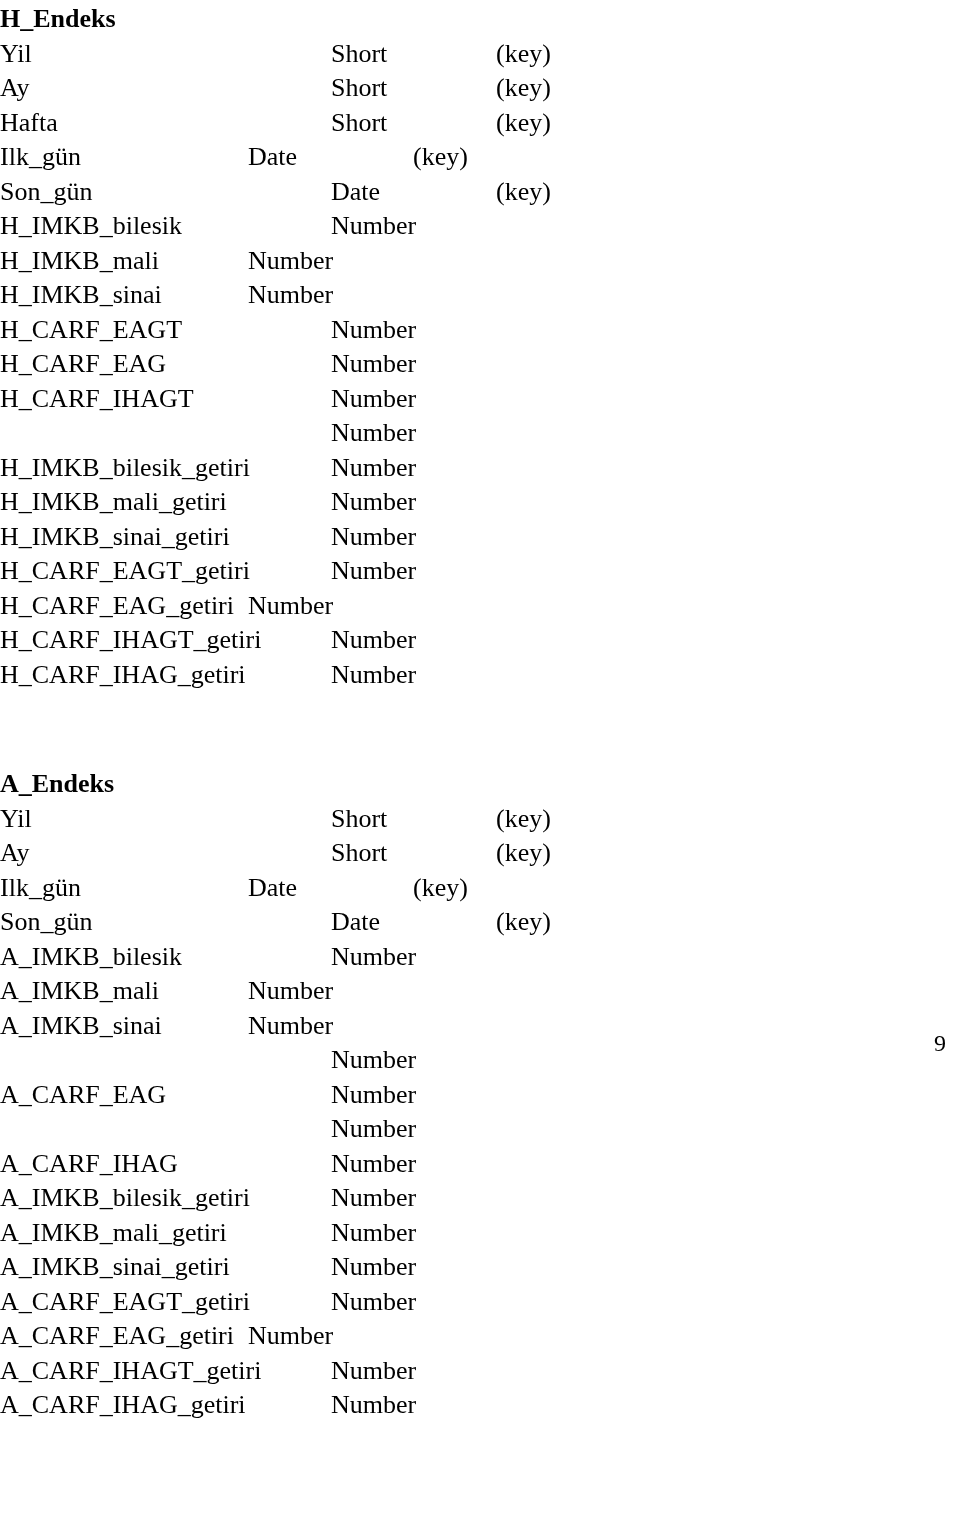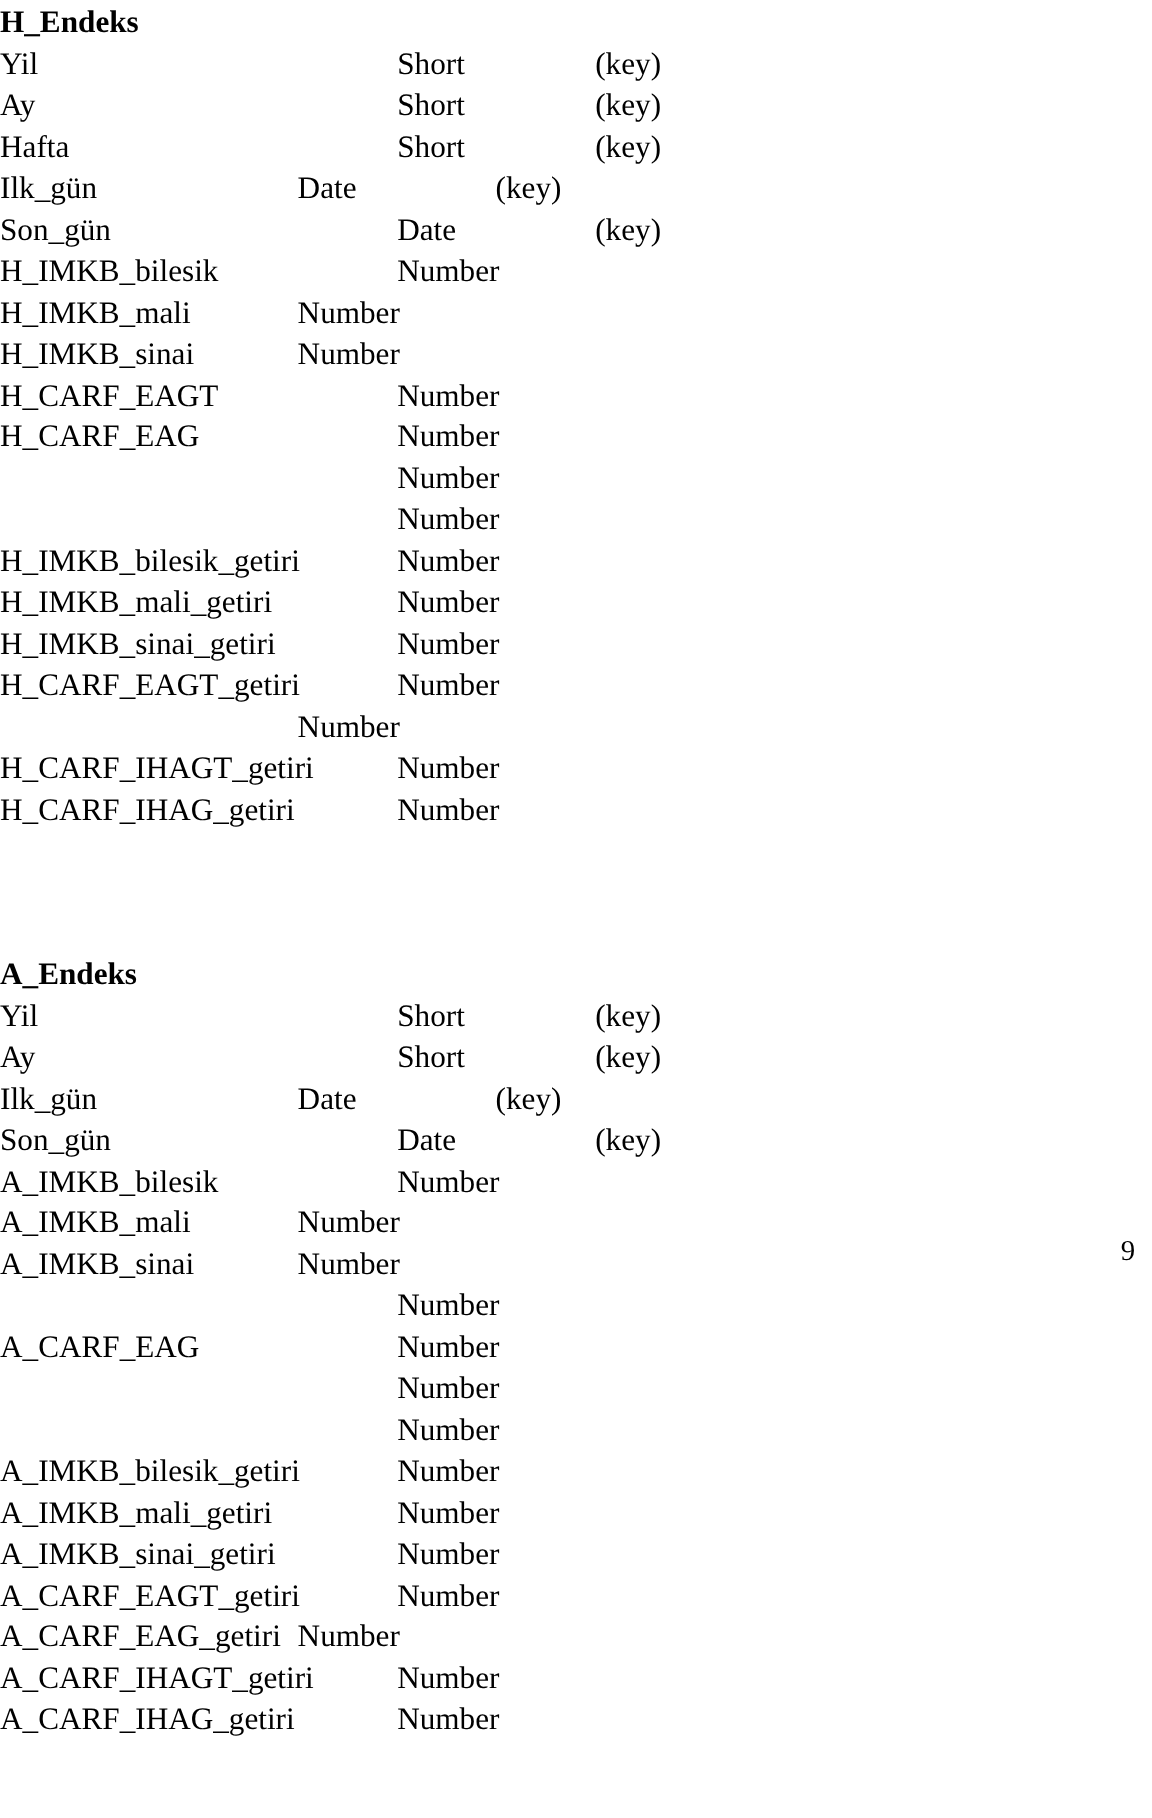--- a/index.html
+++ b/index.html
@@ -30,21 +30,21 @@
     left: 0px;
     top: 2px;
     width: 960px;
   }
 
   
   .section {
     position: relative;
   }
   .section + .section {
-    margin-top: 103px;
+    margin-top: 75px;
   }
 
   .section-heading {
     font-size: 26px;
     font-weight: bold;
     line-height: 34.5px;
     letter-spacing: 0px;
     white-space: pre;
     height: 34.5px;
   }
@@ -108,43 +108,43 @@
         <div class="field-row"><span class="field-name">Yil</span><span class="field-type tab-b">Short</span><span class="field-key key-b">(key)</span></div>
         <div class="field-row"><span class="field-name">Ay</span><span class="field-type tab-b">Short</span><span class="field-key key-b">(key)</span></div>
         <div class="field-row"><span class="field-name">Hafta</span><span class="field-type tab-b">Short</span><span class="field-key key-b">(key)</span></div>
         <div class="field-row"><span class="field-name">Ilk_gün</span><span class="field-type tab-a">Date</span><span class="field-key key-a">(key)</span></div>
         <div class="field-row"><span class="field-name">Son_gün</span><span class="field-type tab-b">Date</span><span class="field-key key-b">(key)</span></div>
         <div class="field-row"><span class="field-name">H_IMKB_bilesik</span><span class="field-type tab-b">Number</span></div>
         <div class="field-row"><span class="field-name">H_IMKB_mali</span><span class="field-type tab-a">Number</span></div>
         <div class="field-row"><span class="field-name">H_IMKB_sinai</span><span class="field-type tab-a">Number</span></div>
         <div class="field-row"><span class="field-name">H_CARF_EAGT</span><span class="field-type tab-b">Number</span></div>
         <div class="field-row"><span class="field-name">H_CARF_EAG</span><span class="field-type tab-b">Number</span></div>
-        <div class="field-row"><span class="field-type tab-b">Number</span></div>
+        <div class="field-row"><span class="field-name">H_CARF_IHAGT</span><span class="field-type tab-b">Number</span></div>
         <div class="field-row"><span class="field-type tab-b">Number</span></div>
         <div class="field-row"><span class="field-name">H_IMKB_bilesik_getiri</span><span class="field-type tab-b">Number</span></div>
         <div class="field-row"><span class="field-name">H_IMKB_mali_getiri</span><span class="field-type tab-b">Number</span></div>
         <div class="field-row"><span class="field-name">H_IMKB_sinai_getiri</span><span class="field-type tab-b">Number</span></div>
         <div class="field-row"><span class="field-name">H_CARF_EAGT_getiri</span><span class="field-type tab-b">Number</span></div>
-        <div class="field-row"><span class="field-type tab-inline">Number</span></div>
+        <div class="field-row"><span class="field-name">H_CARF_EAG_getiri</span><span class="field-type tab-inline">Number</span></div>
         <div class="field-row"><span class="field-name">H_CARF_IHAGT_getiri</span><span class="field-type tab-b">Number</span></div>
         <div class="field-row"><span class="field-name">H_CARF_IHAG_getiri</span><span class="field-type tab-b">Number</span></div>
       </div>
       <div class="section">
         <div class="section-heading">A_Endeks</div>
         <div class="field-row"><span class="field-name">Yil</span><span class="field-type tab-b">Short</span><span class="field-key key-b">(key)</span></div>
         <div class="field-row"><span class="field-name">Ay</span><span class="field-type tab-b">Short</span><span class="field-key key-b">(key)</span></div>
         <div class="field-row"><span class="field-name">Ilk_gün</span><span class="field-type tab-a">Date</span><span class="field-key key-a">(key)</span></div>
         <div class="field-row"><span class="field-name">Son_gün</span><span class="field-type tab-b">Date</span><span class="field-key key-b">(key)</span></div>
         <div class="field-row"><span class="field-name">A_IMKB_bilesik</span><span class="field-type tab-b">Number</span></div>
         <div class="field-row"><span class="field-name">A_IMKB_mali</span><span class="field-type tab-a">Number</span></div>
         <div class="field-row"><span class="field-name">A_IMKB_sinai</span><span class="field-type tab-a">Number</span></div>
         <div class="field-row"><span class="field-type tab-b">Number</span></div>
         <div class="field-row"><span class="field-name">A_CARF_EAG</span><span class="field-type tab-b">Number</span></div>
         <div class="field-row"><span class="field-type tab-b">Number</span></div>
-        <div class="field-row"><span class="field-type tab-b">Number</span></div>
+        <div class="field-row"><span class="field-name">A_CARF_IHAG</span><span class="field-type tab-b">Number</span></div>
         <div class="field-row"><span class="field-name">A_IMKB_bilesik_getiri</span><span class="field-type tab-b">Number</span></div>
         <div class="field-row"><span class="field-name">A_IMKB_mali_getiri</span><span class="field-type tab-b">Number</span></div>
         <div class="field-row"><span class="field-name">A_IMKB_sinai_getiri</span><span class="field-type tab-b">Number</span></div>
         <div class="field-row"><span class="field-name">A_CARF_EAGT_getiri</span><span class="field-type tab-b">Number</span></div>
         <div class="field-row"><span class="field-name">A_CARF_EAG_getiri</span><span class="field-type tab-inline">Number</span></div>
         <div class="field-row"><span class="field-name">A_CARF_IHAGT_getiri</span><span class="field-type tab-b">Number</span></div>
         <div class="field-row"><span class="field-name">A_CARF_IHAG_getiri</span><span class="field-type tab-b">Number</span></div>
       </div>
     </div>
 

